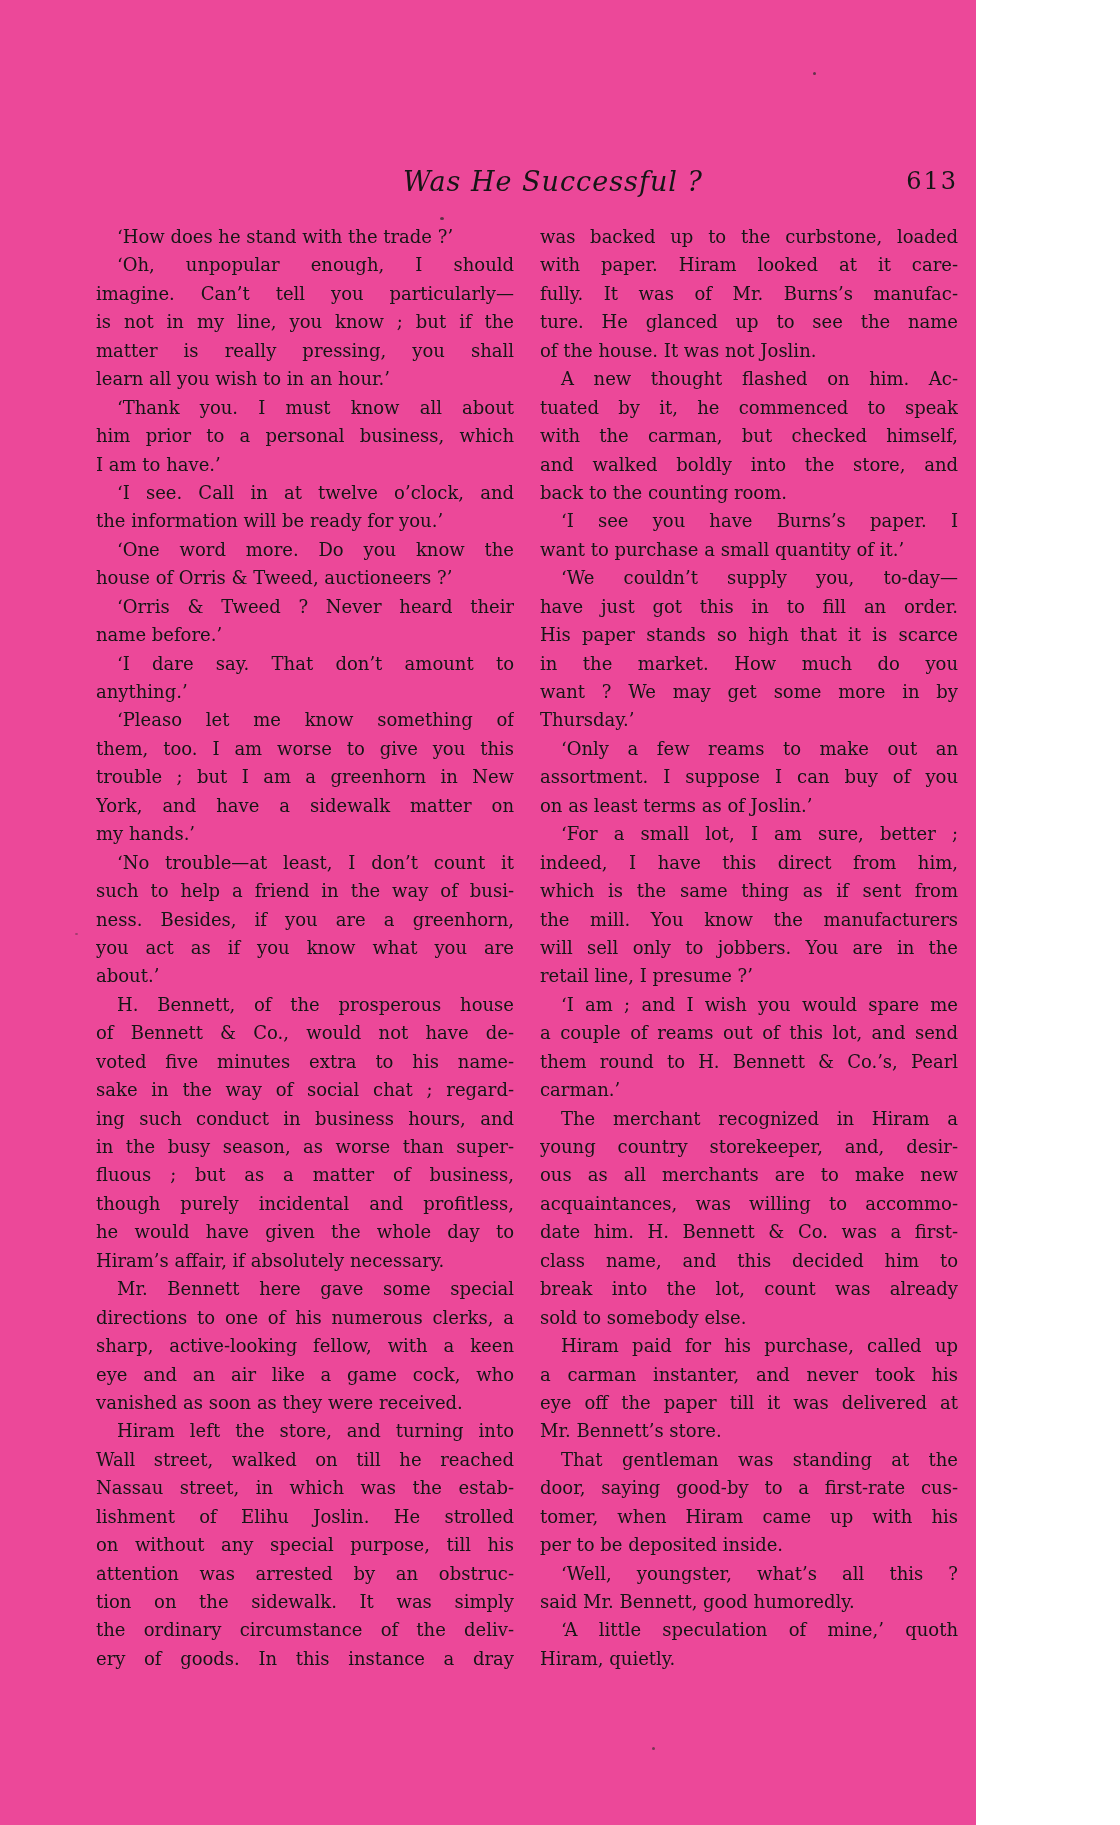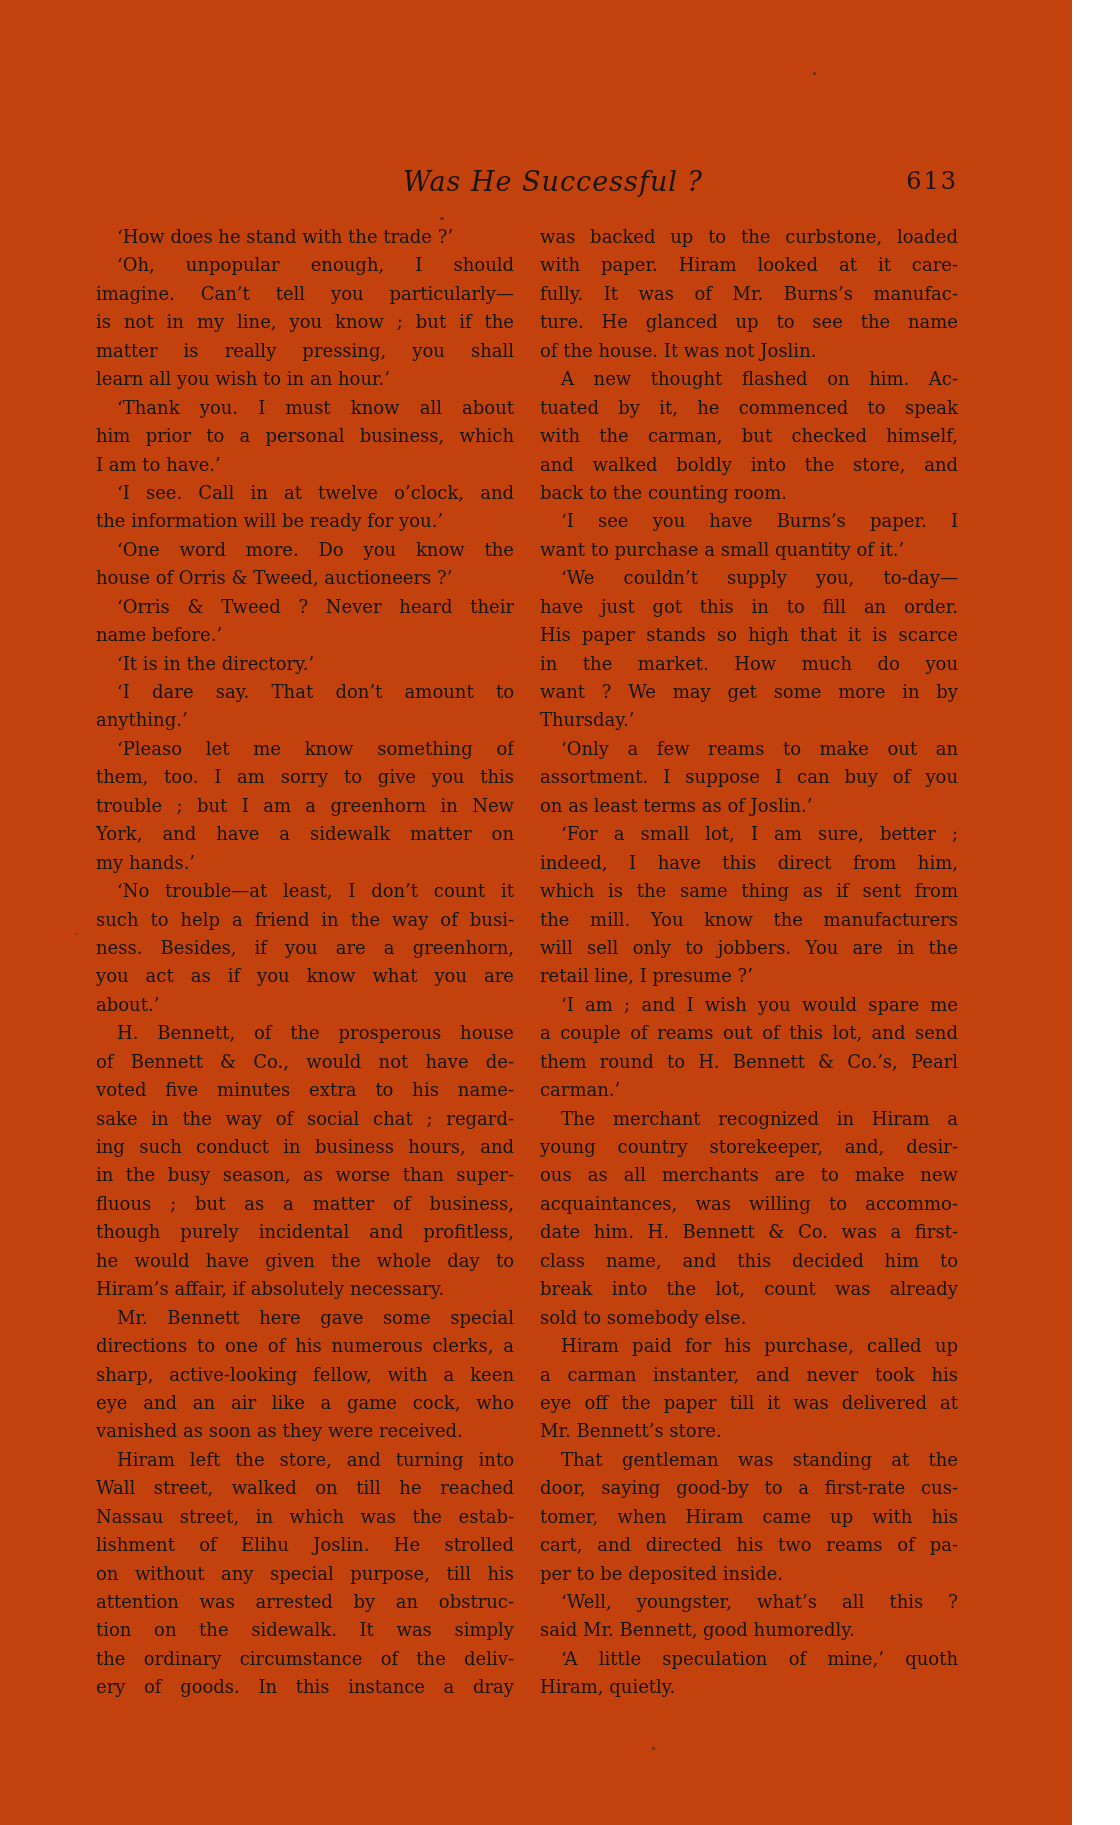--- a/index.html
+++ b/index.html
@@ -1,19 +1,19 @@
 <!DOCTYPE html>
 <html><head>
 <meta charset="utf-8">
 <style>
   html,body{margin:0;padding:0;background:#fff;}
   .page{
     position:relative;
-    width:1072px;height:1825px;
-    background:#c2410c;
+    width:976px;height:1825px;
+    background:#ec4899;
     font-family:"DejaVu Serif", serif;
     color:#161616;
     overflow:hidden;
   }
   .running-header{
     position:absolute;
     left:96px;top:166px;
     width:862px;height:42px;
   }
   .header-title{
@@ -85,29 +85,26 @@
       </div>
       <div class="paragraph">
         <div class="line indent">‘One word more.  Do you know the</div>
         <div class="line p-end">house of Orris &amp; Tweed, auctioneers ?’</div>
       </div>
       <div class="paragraph">
         <div class="line indent">‘Orris &amp; Tweed ?   Never heard their</div>
         <div class="line p-end">name before.’</div>
       </div>
       <div class="paragraph">
-        <div class="line indent p-end">‘It is in the directory.’</div>
-      </div>
-      <div class="paragraph">
         <div class="line indent">‘I dare say.   That don’t amount to</div>
         <div class="line p-end">anything.’</div>
       </div>
       <div class="paragraph">
         <div class="line indent">‘Pleaso let me know something of</div>
-        <div class="line">them, too.  I am sorry to give you this</div>
+        <div class="line">them, too.  I am worse to give you this</div>
         <div class="line">trouble ; but I am a greenhorn in New</div>
         <div class="line">York, and have a sidewalk matter on</div>
         <div class="line p-end">my hands.’</div>
       </div>
       <div class="paragraph">
         <div class="line indent">‘No trouble—at least, I don’t count it</div>
         <div class="line">such to help a friend in the way of busi-</div>
         <div class="line">ness.  Besides, if you are a greenhorn,</div>
         <div class="line">you act as if you know what you are</div>
         <div class="line p-end">about.’</div>
@@ -203,21 +200,20 @@
       <div class="paragraph">
         <div class="line indent">Hiram paid for his purchase, called up</div>
         <div class="line">a carman instanter, and never took his</div>
         <div class="line">eye off the paper till it was delivered at</div>
         <div class="line p-end">Mr. Bennett’s store.</div>
       </div>
       <div class="paragraph">
         <div class="line indent">That gentleman was standing at the</div>
         <div class="line">door, saying good-by to a first-rate cus-</div>
         <div class="line">tomer, when Hiram came up with his</div>
-        <div class="line">cart, and directed his two reams of pa-</div>
         <div class="line p-end">per to be deposited inside.</div>
       </div>
       <div class="paragraph">
         <div class="line indent">‘Well, youngster, what’s all this ?</div>
         <div class="line p-end">said Mr. Bennett, good humoredly.</div>
       </div>
       <div class="paragraph">
         <div class="line indent">‘A little speculation of mine,’ quoth</div>
         <div class="line p-end">Hiram, quietly.</div>
       </div>

